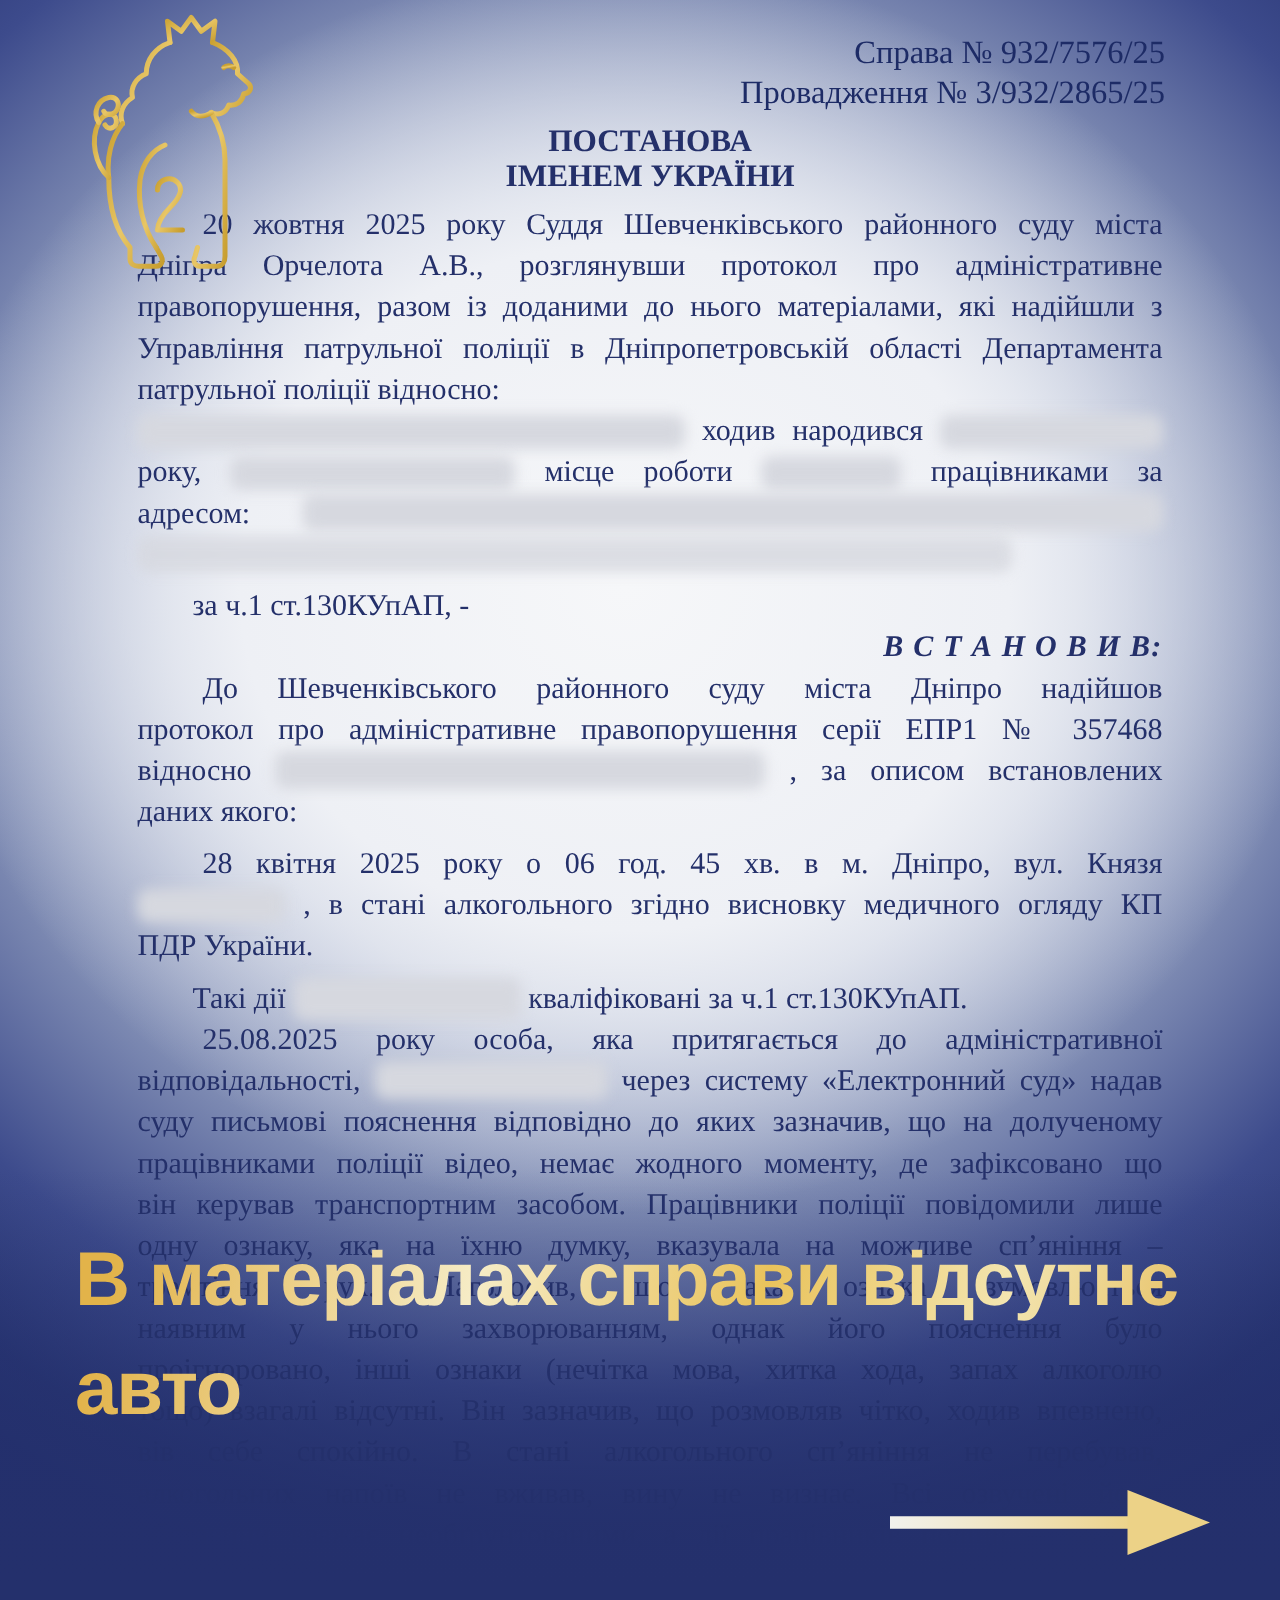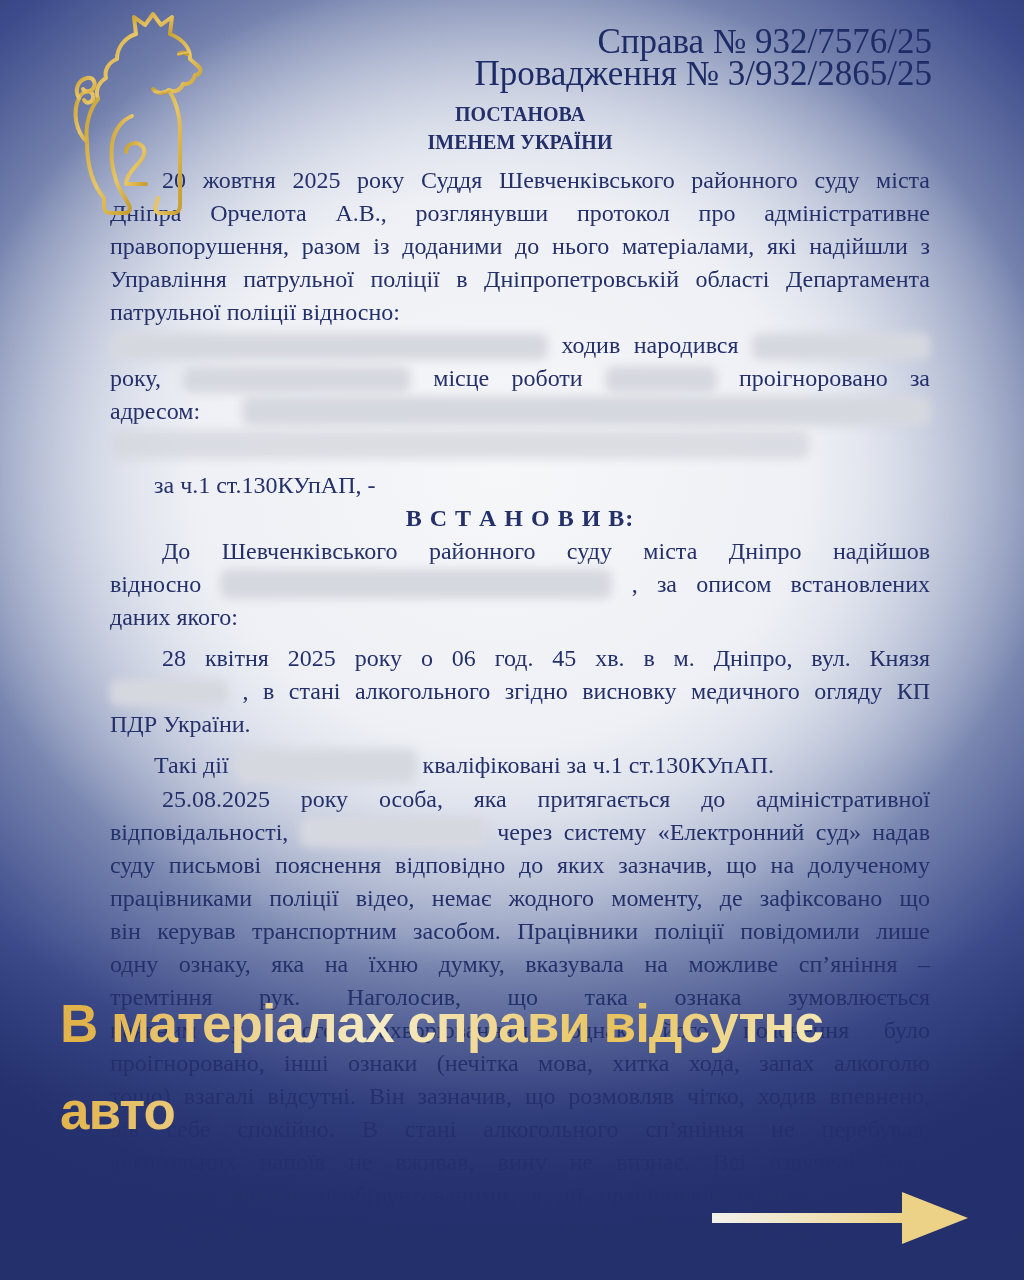--- a/index.html
+++ b/index.html
@@ -5,47 +5,47 @@
   html,body{margin:0;padding:0;}
   .canvas{
     position:relative;width:1024px;height:1280px;overflow:hidden;
     font-family:"Liberation Serif",serif;
     background:
       radial-gradient(ellipse 560px 500px at 500px 470px, rgba(246,247,249,1) 0%, rgba(238,240,245,1) 55%, rgba(238,240,245,0) 100%),
       radial-gradient(ellipse 900px 820px at 500px 480px, #dfe3ec 0%, #b9c2d8 40%, #7e8bb3 60%, #3d4b8c 78%, #273472 92%, #232f6e 100%);
   }
   .case-header{
     position:absolute;top:26px;right:92px;z-index:2;
-    text-align:right;color:#1d2b66;font-size:35px;line-height:32px;
+    text-align:right;color:#1d2b66;font-size:26px;line-height:32px;
   }
   .doc{
     position:absolute;left:110px;right:94px;top:100px;z-index:2;
     color:#24306a;font-size:24px;line-height:33px;
   }
-  .doc-title{text-align:center;font-weight:bold;font-size:20px;line-height:28px;}
+  .doc-title{text-align:center;font-weight:bold;font-size:25px;line-height:28px;}
   .docline{display:block;text-align:justify;text-align-last:justify;white-space:nowrap;}
   .docline.last{text-align-last:left;white-space:normal;}
   .indent{text-indent:52px;}
   .sp2{height:8px;}
-  .center-bold{text-align:center;font-weight:bold;letter-spacing:1px;}
+  .center-bold{text-align:right;font-weight:bold;letter-spacing:1px;font-style:italic;}
   .blob{
     display:inline-block;vertical-align:-7px;border-radius:9px;
     background:#d6d8df;filter:blur(5px);height:27px;
   }
   .blob.tall{height:34px;vertical-align:-10px;}
   .fade-overlay{
     position:absolute;left:0;right:0;top:935px;height:345px;z-index:4;pointer-events:none;
     background:linear-gradient(to bottom,
       rgba(36,48,108,0) 0%, rgba(36,48,108,0.30) 38%,
       rgba(36,48,108,0.66) 62%, rgba(36,48,108,0.90) 82%, #24306c 97%);
   }
   .headline{
     position:absolute;left:60px;top:980px;width:930px;z-index:5;
     font-family:"Liberation Sans",sans-serif;font-weight:bold;
-    font-size:53px;line-height:87px;letter-spacing:-1px;
+    font-size:61px;line-height:87px;letter-spacing:-1px;
     background:linear-gradient(105deg,#e2b34a 4%,#f6ecc6 34%,#e9c35c 58%,#f3e5b0 78%,#e2b34a 100%);
     -webkit-background-clip:text;background-clip:text;color:transparent;
   }
   .arrow{position:absolute;left:710px;top:1186px;width:260px;height:64px;z-index:5;}
   .lion{position:absolute;left:66px;top:10px;width:170px;height:212px;z-index:3;}
 </style>
 </head>
 <body>
 
 <div class="canvas">
@@ -93,35 +93,36 @@
     <div class="docline">
       <span class="blob" style="width:438px"></span>
       <span>ходив народився</span>
       <span class="blob" style="width:178px"></span>
     </div>
     <div class="docline">
       <span>року,</span>
       <span class="blob" style="width:228px"></span>
       <span>місце роботи</span>
       <span class="blob" style="width:112px"></span>
-      <span>проігноровано за</span>
+      <span>працівниками за</span>
     </div>
     <div class="docline">
       <span>адресом:</span>
       <span class="blob" style="width:688px;height:30px"></span>
     </div>
     <div style="line-height:33px">
       <span class="blob" style="width:700px;height:29px;opacity:.8"></span>
     </div>
 
     <div class="sp2"></div>
     <div style="text-indent:44px">за ч.1 ст.130КУпАП, -</div>
     <div class="center-bold">В С Т А Н О В И В:</div>
 
     <span class="docline indent">До Шевченківського районного суду міста Дніпро надійшов</span>
+    <span class="docline">протокол про адміністративне правопорушення серії ЕПР1 № 357468</span>
     <div class="docline">
       <span>відносно</span>
       <span class="blob" style="width:392px;height:30px"></span>
       <span>, за описом встановлених</span>
     </div>
     <span class="docline last">даних якого:</span>
 
     <div class="sp2"></div>
     <span class="docline indent">28 квітня 2025 року о 06 год. 45 хв. в м. Дніпро, вул. Князя</span>
     <div class="docline">

